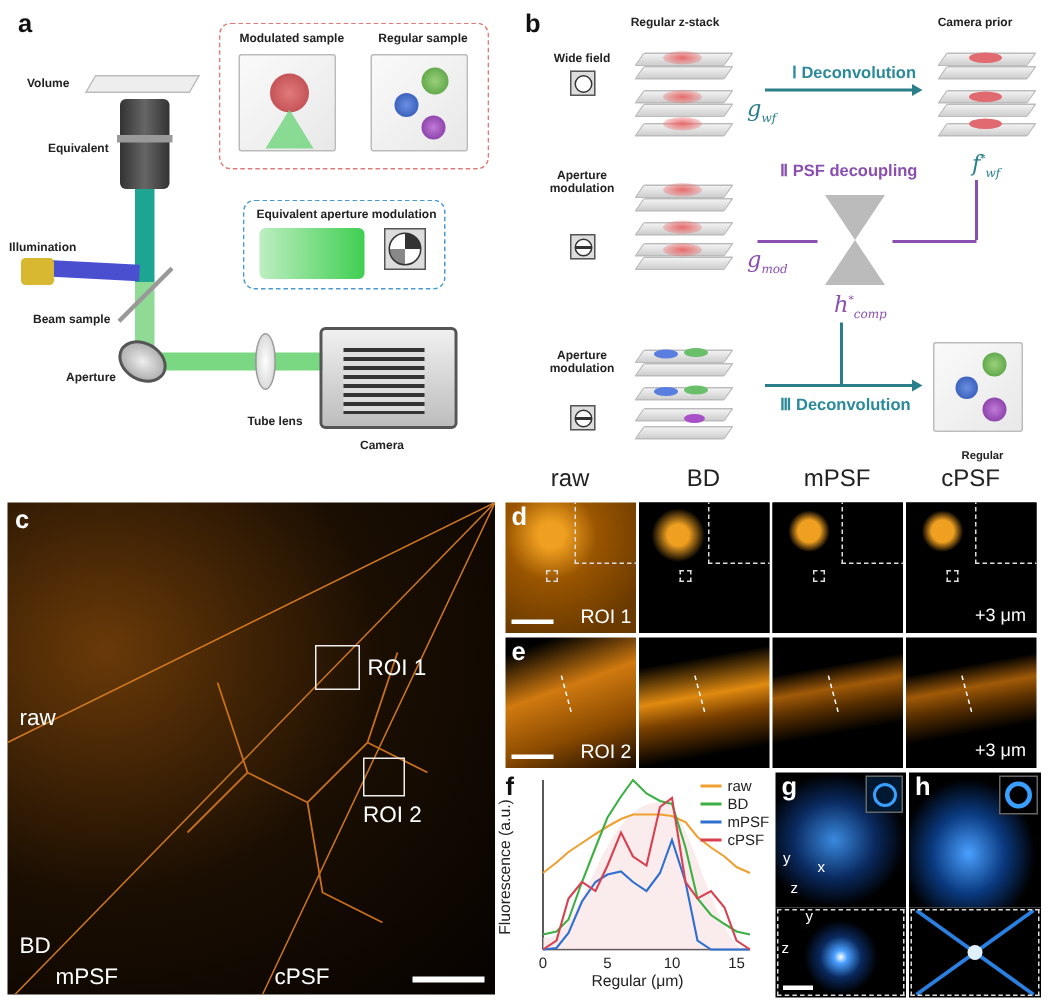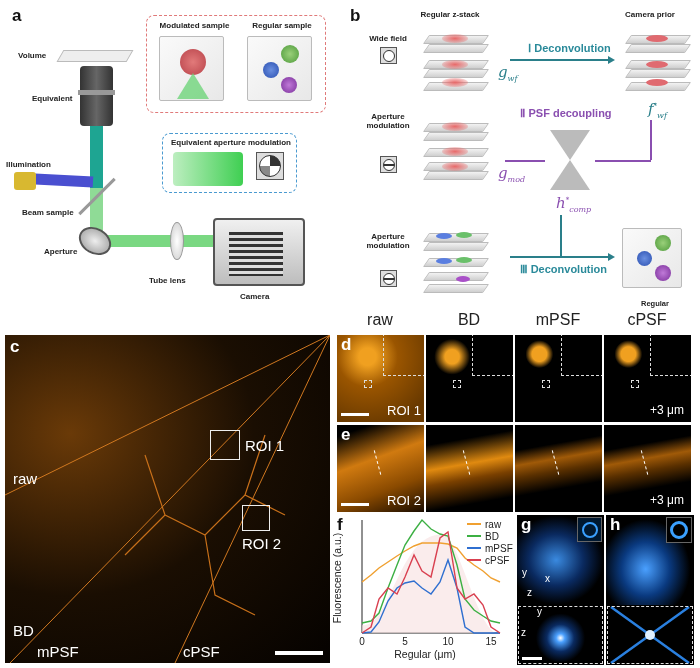--- a/index.html
+++ b/index.html
@@ -51,21 +51,21 @@
 <div class="abs" style="left:90px;top:188px;width:13px;height:50px;background:#8fdb96"></div>
 <div class="abs" style="left:95px;top:235px;width:120px;height:12px;background:#7ad882"></div>
 <div class="abs" style="left:35px;top:175px;width:58px;height:11px;background:#4a4fd0;transform:rotate(3deg)"></div>
 <div class="abs" style="left:14px;top:172px;width:22px;height:18px;background:#d8b830;border-radius:3px"></div>
 <div class="abs sm" style="left:6px;top:160px;text-align:left;font-size:8px">Illumination</div>
 <div class="abs" style="left:72px;top:195px;width:50px;height:3px;background:#999;transform:rotate(-45deg)"></div>
 <div class="abs sm" style="left:22px;top:208px;text-align:left;font-size:8px">Beam sample</div>
 <div class="abs" style="left:78px;top:228px;width:34px;height:26px;background:radial-gradient(ellipse,#eee,#999);border-radius:50%;border:2px solid #555;transform:rotate(30deg)"></div>
 <div class="abs sm" style="left:44px;top:247px;text-align:left;font-size:8px">Aperture</div>
 <div class="abs" style="left:170px;top:222px;width:14px;height:38px;background:radial-gradient(ellipse,#fff,#ccc);border:1px solid #999;border-radius:50%"></div>
-<div class="abs sm" style="left:149px;top:276px;font-size:8px">Tube lens</div>
+<div class="abs sm" style="left:165px;top:276px;font-size:8px">Tube lens</div>
 
 <div class="abs" style="left:162px;top:133px;width:135px;height:60px;border:1.5px dashed #4a9ad0;border-radius:8px">
   <div class="abs sm" style="left:4px;top:4px;width:128px;font-size:8px">Equivalent aperture modulation</div>
   <div class="abs" style="left:10px;top:18px;width:70px;height:34px;background:linear-gradient(90deg,#bdeec0,#3fcf52);border-radius:4px"></div>
   <div class="abs ap-icon" style="left:93px;top:18px;width:28px;height:28px">
       <div class="c" style="width:22px;height:22px;background:conic-gradient(#333 0 25%,#fff 0 50%,#888 0 75%,#fff 0)"></div>
     </div>
 </div>
 
 <div class="abs" style="left:213px;top:218px;width:92px;height:68px;background:linear-gradient(180deg,#f0f0f0,#bdbdbd);border:2px solid #555;border-radius:4px">

